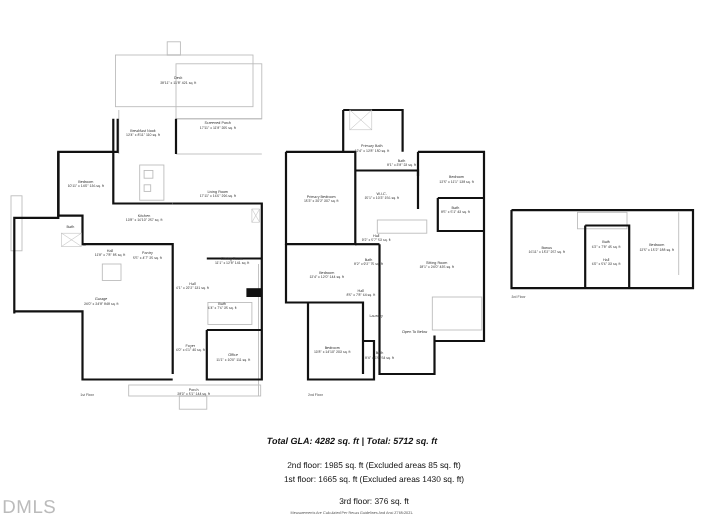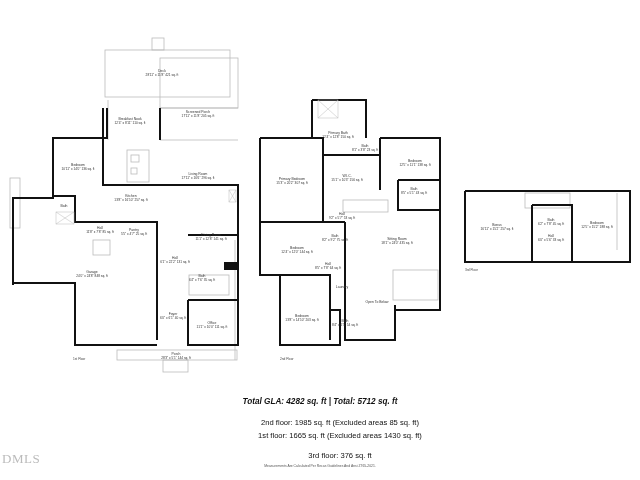--- a/index.html
+++ b/index.html
@@ -6,21 +6,21 @@
   body{width:640px;height:480px;position:relative;overflow:hidden;font-family:"Liberation Sans",sans-serif;color:#222;}
   .plan{position:absolute;left:0;top:0;width:640px;height:400px;}
   .lbl{position:absolute;font-size:3.2px;line-height:4px;text-align:center;color:#333;white-space:nowrap;transform:translateX(-50%);}
   .lbl .n{display:block;font-size:3.4px;}
   .flbl{position:absolute;font-size:3.2px;color:#444;}
   .summary{position:absolute;left:0;width:640px;text-align:center;color:#111;}
   .s-total{top:397px;font-size:8.2px;font-weight:bold;font-style:italic;}
   .s-line{font-size:7.6px;margin-left:20px;}
   .s1{top:431px;} .s2{top:418px;} .s3{top:451px;}
   .s-note{top:464px;font-size:3.4px;color:#555;}
-  .logo{position:absolute;left:2px;top:451px;font-size:13px;color:#bbb;letter-spacing:0.5px;font-family:Liberation Serif, serif;}
+  .logo{position:absolute;left:2px;top:451px;font-size:17px;color:#bbb;letter-spacing:0.5px;}
 </style>
 </head>
 <body>
 
 <svg class="plan" viewBox="0 0 640 400" width="640" height="400">
   <g fill="none" stroke="#bbb" stroke-width="0.8">
 
     <rect x="105" y="50" width="125" height="47"></rect>
     <rect x="152" y="38" width="12" height="12"></rect>
     <rect x="160" y="58" width="78" height="50"></rect>

